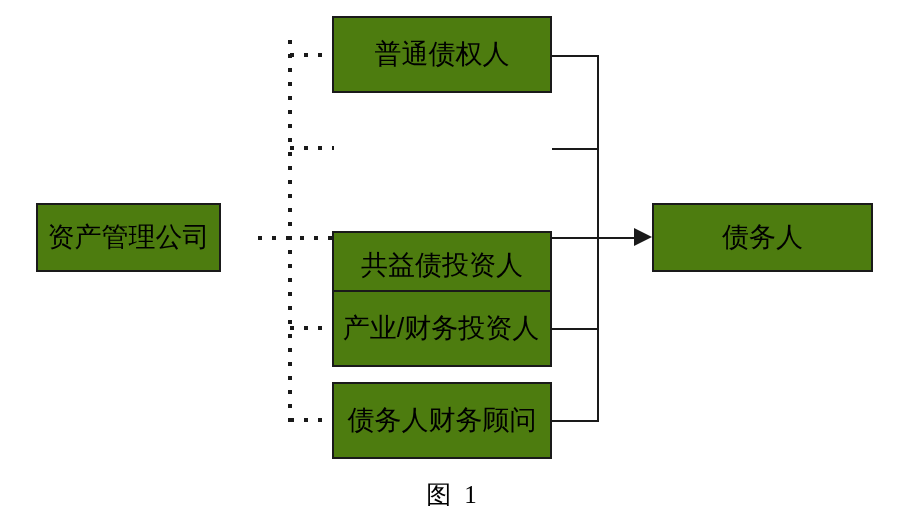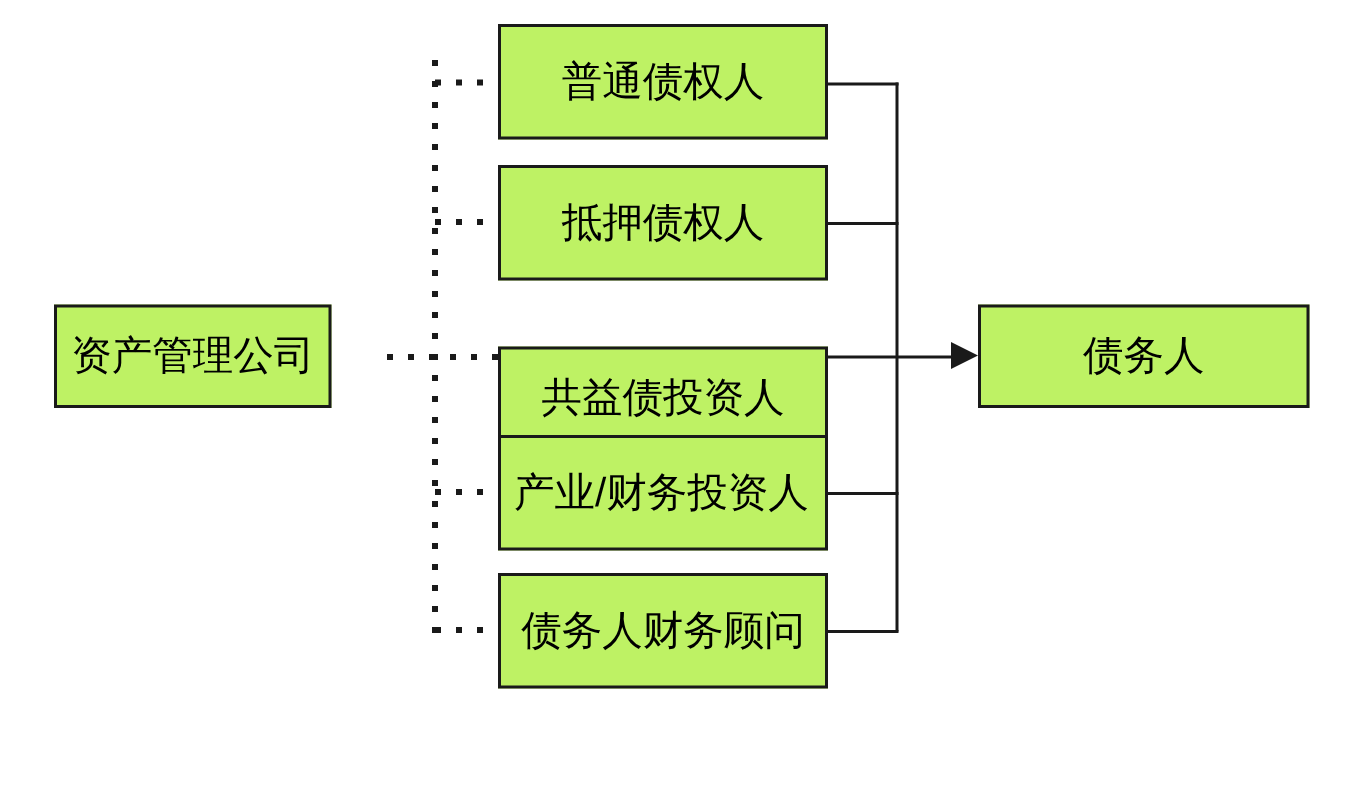--- a/index.html
+++ b/index.html
@@ -14,21 +14,21 @@
     position: relative;
     width: 904px;
     height: 526px;
     background: #ffffff;
     overflow: hidden;
   }
   .node {
     position: absolute;
     box-sizing: border-box;
     border: 2px solid #1a1a1a;
-    background: #bef264;
+    background: #4d7c0f;
     display: flex;
     align-items: center;
     justify-content: center;
     color: #000000;
     font-size: 27px;
     line-height: 1;
     letter-spacing: 0px;
     white-space: nowrap;
     z-index: 3;
   }
@@ -168,34 +168,34 @@
   <div id="arrow-head"></div>
 
   <div class="node" id="node-amc">
     <span class="node-label">资产管理公司</span>
   </div>
 
   <div class="node mid" id="node-ordinary">
     <span class="node-label">普通债权人</span>
   </div>
 
-  <div class="node mid" id="node-mortgage">
-    <span class="node-label">抵押债权人</span>
-  </div>
 
   <div class="node mid" id="node-commonbenefit">
     <span class="node-label">共益债投资人</span>
   </div>
 
   <div class="node mid" id="node-advisor">
     <span class="node-label">债务人财务顾问</span>
   </div>
 
   <div class="node mid" id="node-industry">
     <span class="node-label">产业/财务投资人</span>
   </div>
 
   <div class="node" id="node-debtor">
     <span class="node-label">债务人</span>
   </div>
 
+  <div id="caption">
+    <span class="cap-prefix">图</span><span class="cap-num">1</span>
+  </div>
 
 </div>
 
 </body></html>

